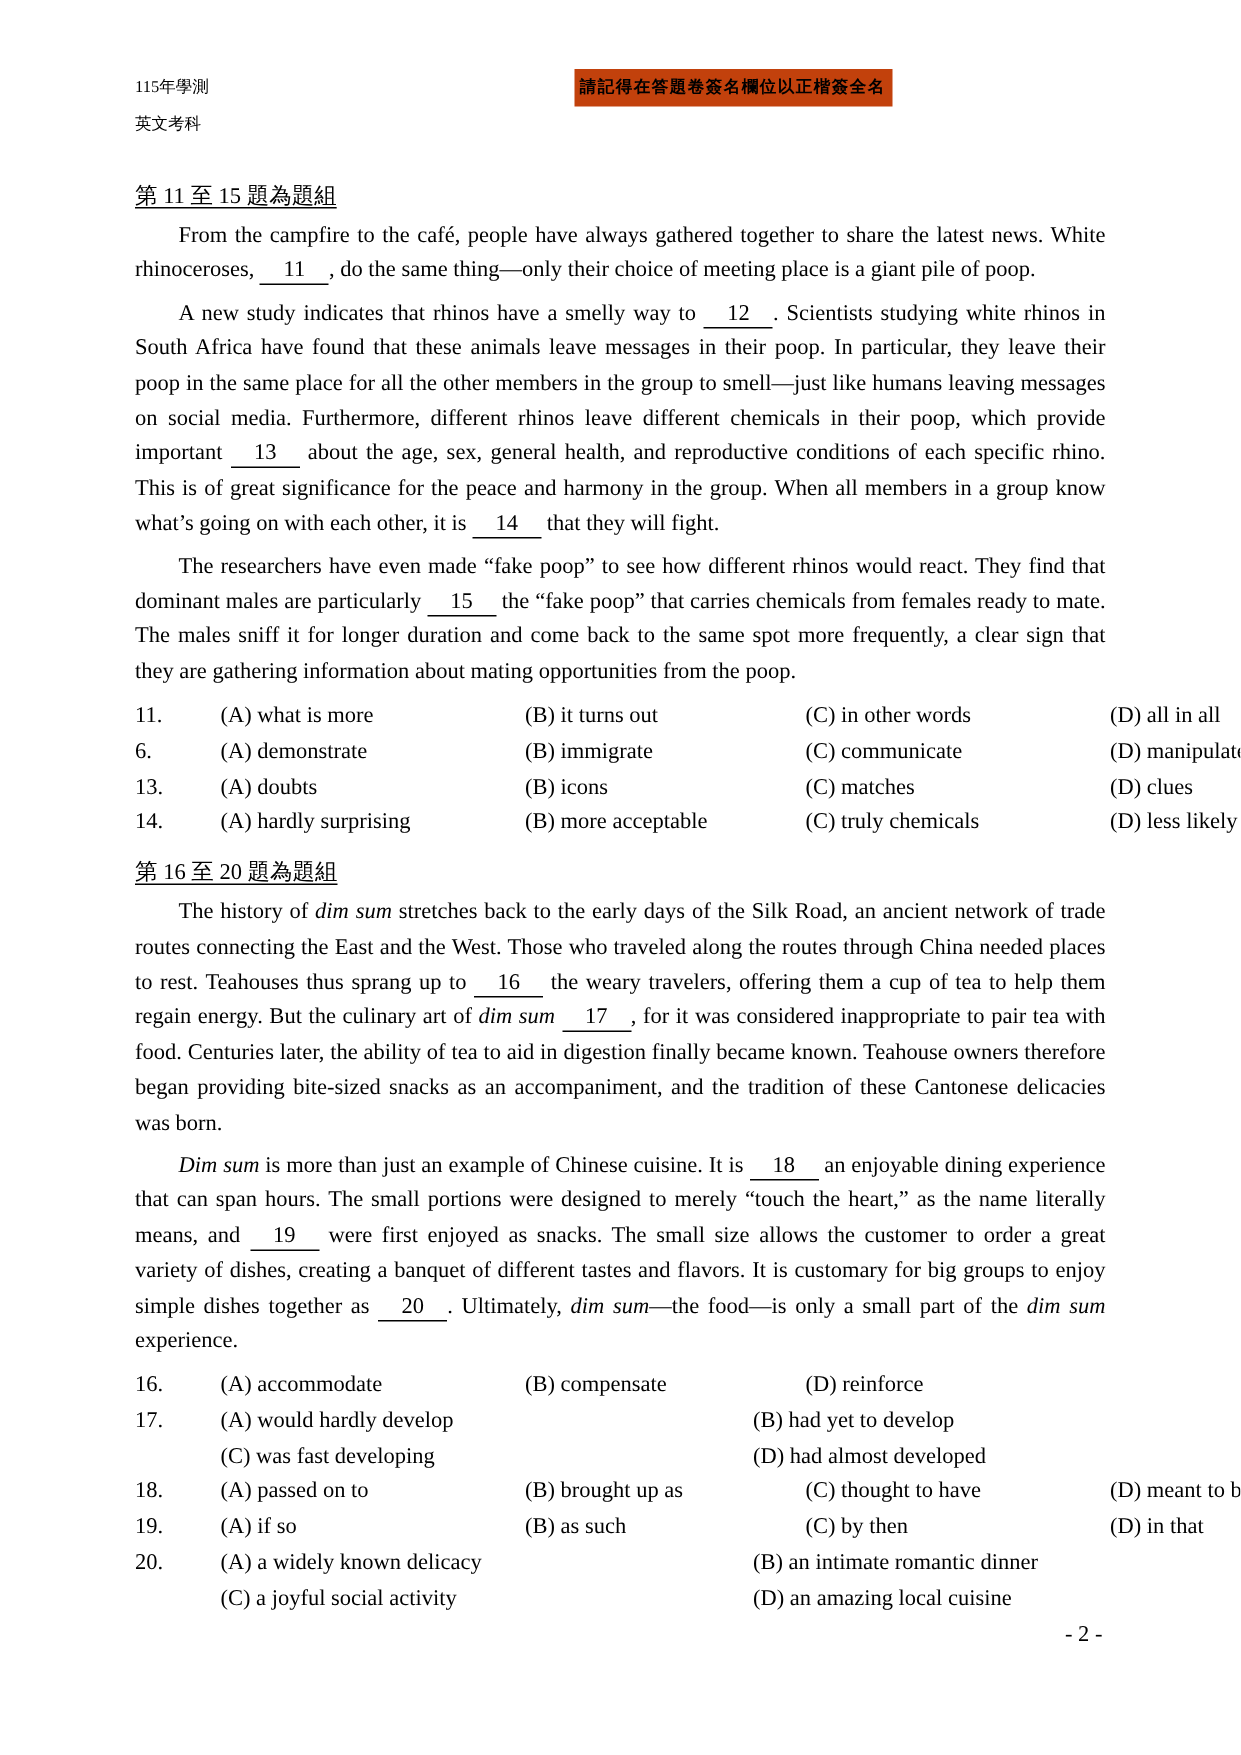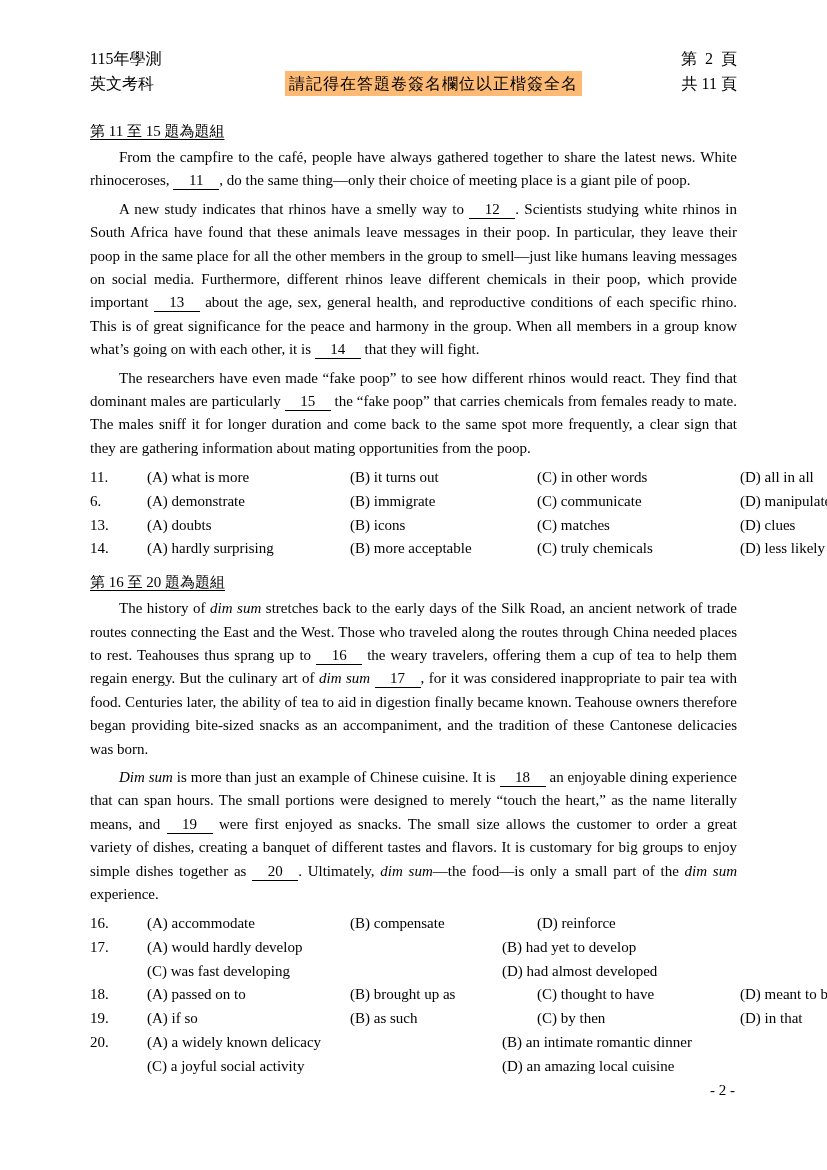--- a/index.html
+++ b/index.html
@@ -8,24 +8,24 @@
     width:827px; height:1170px;
     box-sizing:border-box;
     padding:46px 90px 0 90px;
     font-family:"Liberation Serif","DejaVu Serif",serif;
     font-size:15px;
     color:#000;
     background:#fff;
     overflow:hidden;
   }
   
-  .header { display:flex; align-items:flex-end; font-size:16px; line-height:25px; }
+  .header { display:flex; align-items:flex-start; font-size:11px; line-height:25px; }
   .h-left { flex:0 0 150px; }
   .h-center { flex:1 1 auto; text-align:center; }
-  .notice { background:#fdba74; padding:0 4px; letter-spacing:1px; display:inline-block; }
+  .notice { background:#c2410c; padding:0 4px; letter-spacing:1px; display:inline-block;font-weight:bold; }
   .h-right { flex:0 0 110px; text-align:right; }
   .h-right div { white-space:pre; }
   
   .section-title {
     display:inline-block;
     text-decoration:underline;
     text-underline-offset:3px;
     line-height:23px;
   }
   .sec1-title-wrap { margin-top:24px; }
@@ -60,24 +60,20 @@
 
 <div class="page">
 
   <header class="header">
     <div class="h-left">
       <div>115年學測</div>
       <div>英文考科</div>
     </div>
     <div class="h-center">
       <span class="notice">請記得在答題卷簽名欄位以正楷簽全名</span>
-    </div>
-    <div class="h-right">
-      <div>第  2  頁</div>
-      <div>共 11 頁</div>
     </div>
   </header>
 
   <main>
       <section class="section">
         <div class="sec1-title-wrap"><span class="section-title">第 11 至 15 題為題組</span></div>
         <p class="para">From the campfire to the café, people have always gathered together to share the latest news. White rhinoceroses, <span class="blank">11</span>, do the same thing—only their choice of meeting place is a giant pile of poop.</p>
         <p class="para">A new study indicates that rhinos have a smelly way to <span class="blank">12</span>. Scientists studying white rhinos in South Africa have found that these animals leave messages in their poop. In particular, they leave their poop in the same place for all the other members in the group to smell—just like humans leaving messages on social media. Furthermore, different rhinos leave different chemicals in their poop, which provide important <span class="blank">13</span> about the age, sex, general health, and reproductive conditions of each specific rhino. This is of great significance for the peace and harmony in the group. When all members in a group know what’s going on with each other, it is <span class="blank">14</span> that they will fight.</p>
         <p class="para">The researchers have even made “fake poop” to see how different rhinos would react. They find that dominant males are particularly <span class="blank">15</span> the “fake poop” that carries chemicals from females ready to mate. The males sniff it for longer duration and come back to the same spot more frequently, a clear sign that they are gathering information about mating opportunities from the poop.</p>
         <div class="q-list">

